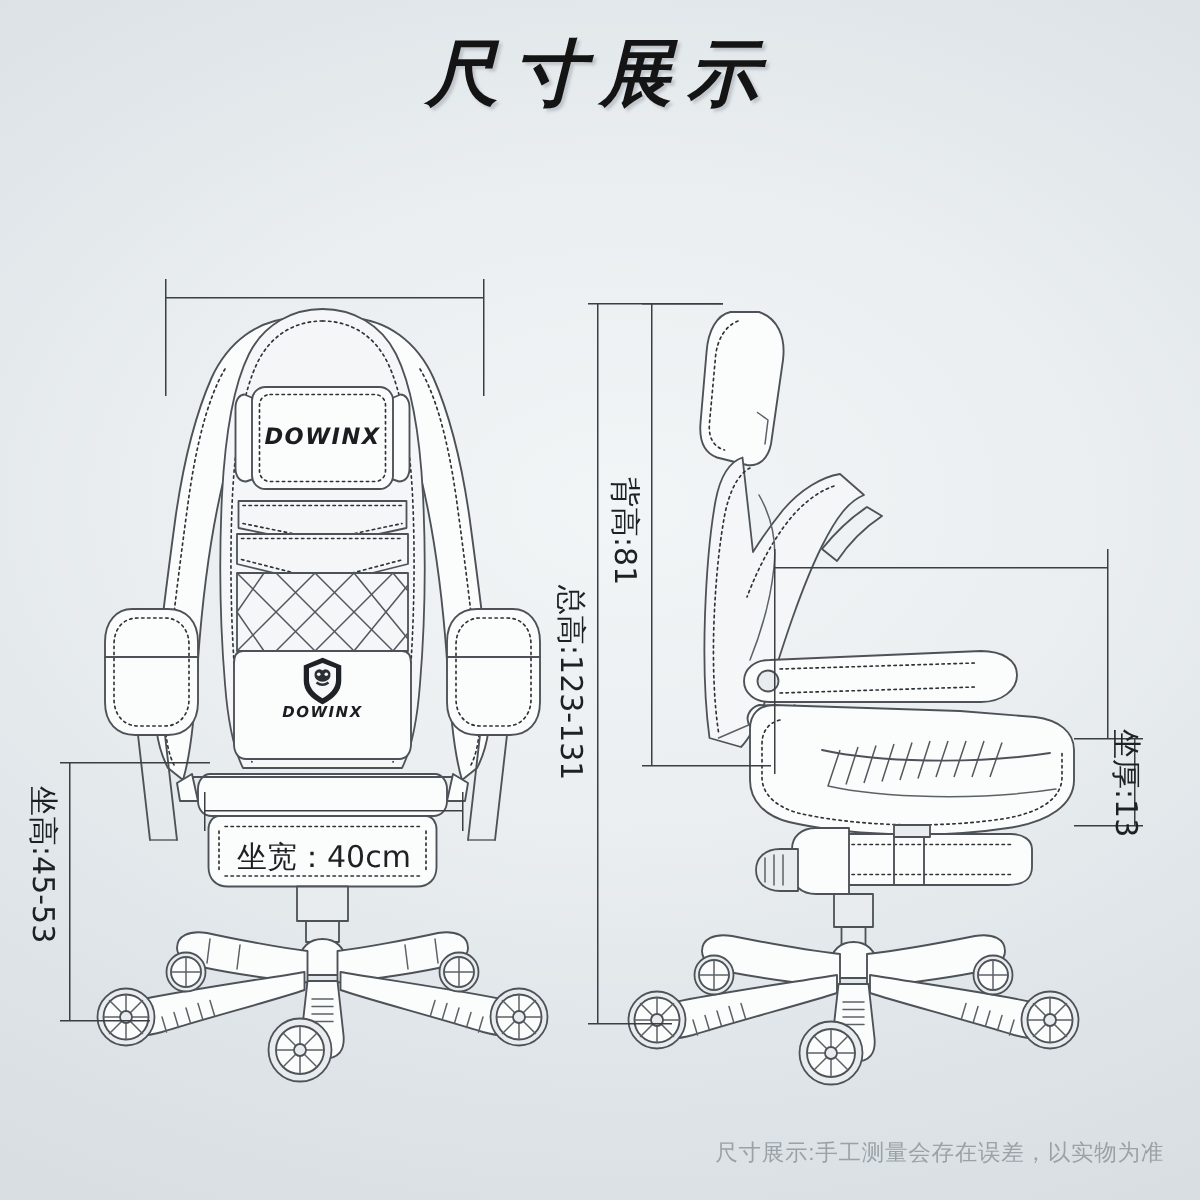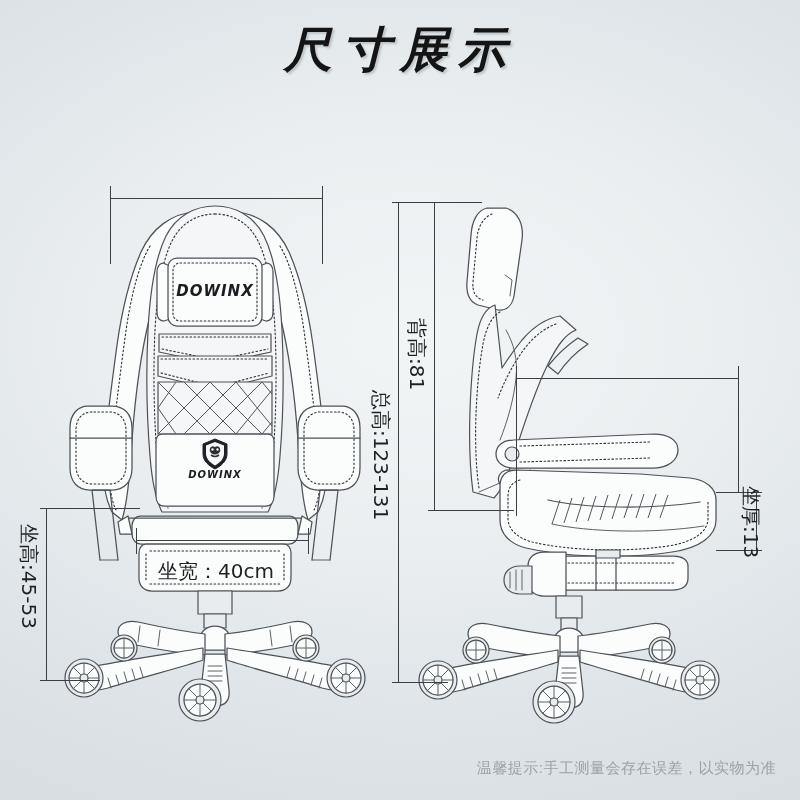--- a/index.html
+++ b/index.html
@@ -372,15 +372,15 @@
 
   <div class="dim-line-h" style="left:516px;top:378px;width:222px;"></div>
   <div class="tick-v" style="left:516px;top:366px;height:150px;"></div>
   <div class="tick-v" style="left:738px;top:366px;height:126px;"></div>
 
   <div class="dim-line-v" style="left:756px;top:492px;height:58px;"></div>
   <div class="tick-h" style="left:716px;top:492px;width:46px;"></div>
   <div class="tick-h" style="left:716px;top:550px;width:46px;"></div>
   <div class="dim-label vert" style="left:764px;top:486px;">坐厚:13</div>
 
-  <div class="footnote">温馨提示:手工测量会存在误差，以实物为准</div>
+  <div class="footnote">尺寸展示:手工测量会存在误差，以实物为准</div>
 
 </div>
 
 </body></html>

